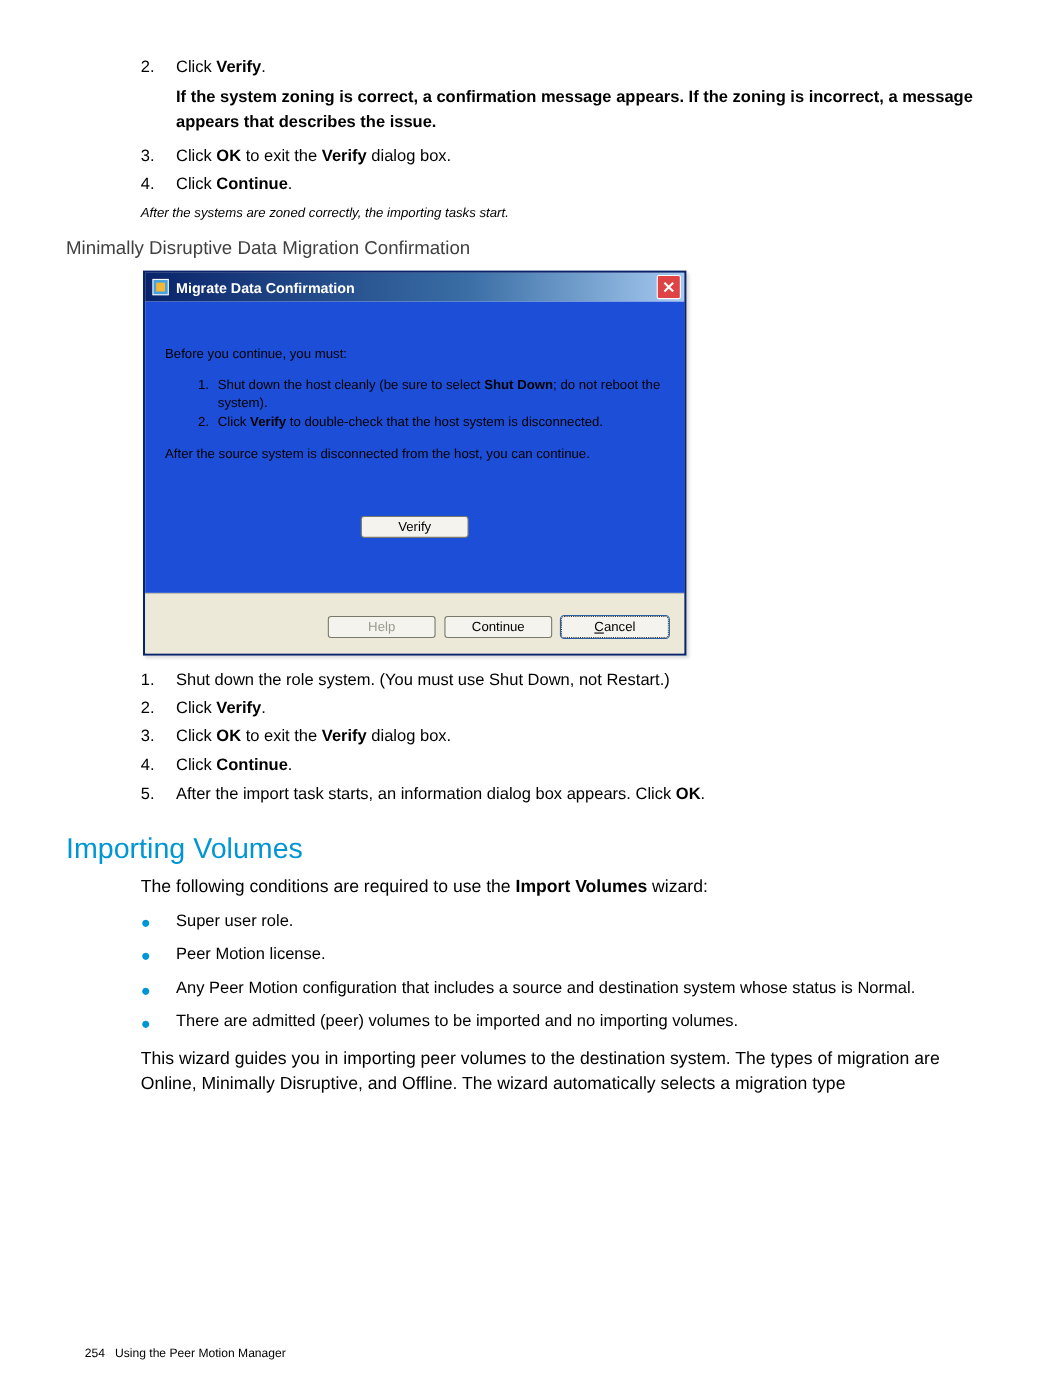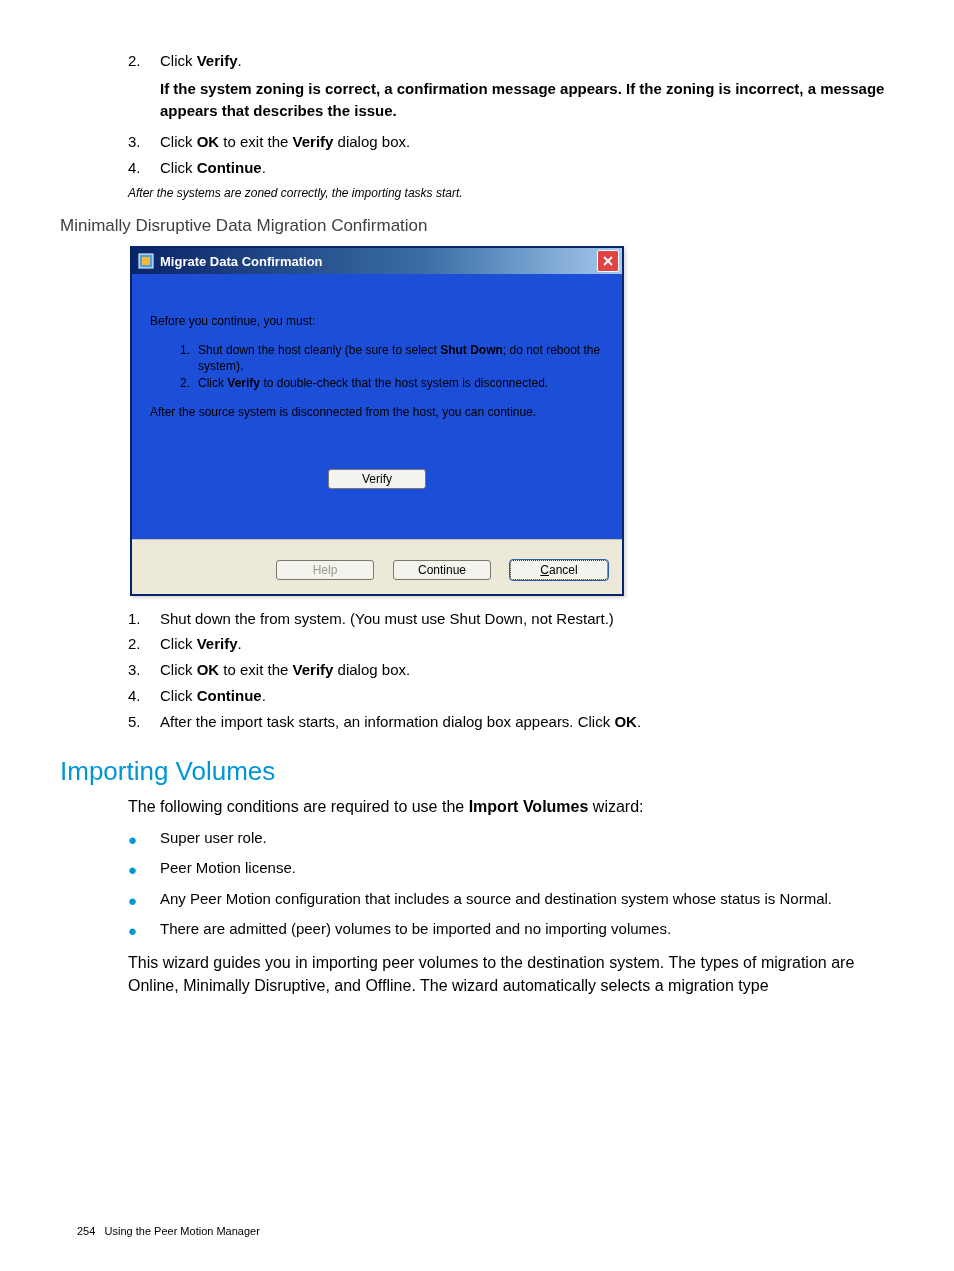--- a/index.html
+++ b/index.html
@@ -135,21 +135,21 @@
   }
   .dialog-sep {
     border-top: 1px solid #c0beb0;
     margin: 0;
   }
   .dialog-footer {
     background: #ece9d8;
     padding: 20px 14px 14px 14px;
     display: flex;
     justify-content: flex-end;
-    gap: 19px;
+    gap: 8px;
   }
   .below-dialog-steps {
     margin-left: 68px;
   }
   .intro-para {
     margin: 4px 0 8px 68px;
     font-size: 16px;
     line-height: 1.45;
   }
   ul.bullets {
@@ -245,21 +245,21 @@
     <div class="dialog-footer">
       <span class="xp-btn disabled">Help</span>
       <span class="xp-btn">Continue</span>
       <span class="xp-btn default-btn underline-first">Cancel</span>
     </div>
   </div>
 
   <ol class="top-steps below-dialog-steps">
     <li>
       <span class="num">1.</span>
-      <span class="body">Shut down the from system. (You must use Shut Down, not Restart.)</span>
+      <span class="body">Shut down the role system. (You must use Shut Down, not Restart.)</span>
     </li>
     <li>
       <span class="num">2.</span>
       <span class="body">
         <span>Click </span><span class="bold">Verify</span><span>.</span>
       </span>
     </li>
     <li>
       <span class="num">3.</span>
       <span class="body">

